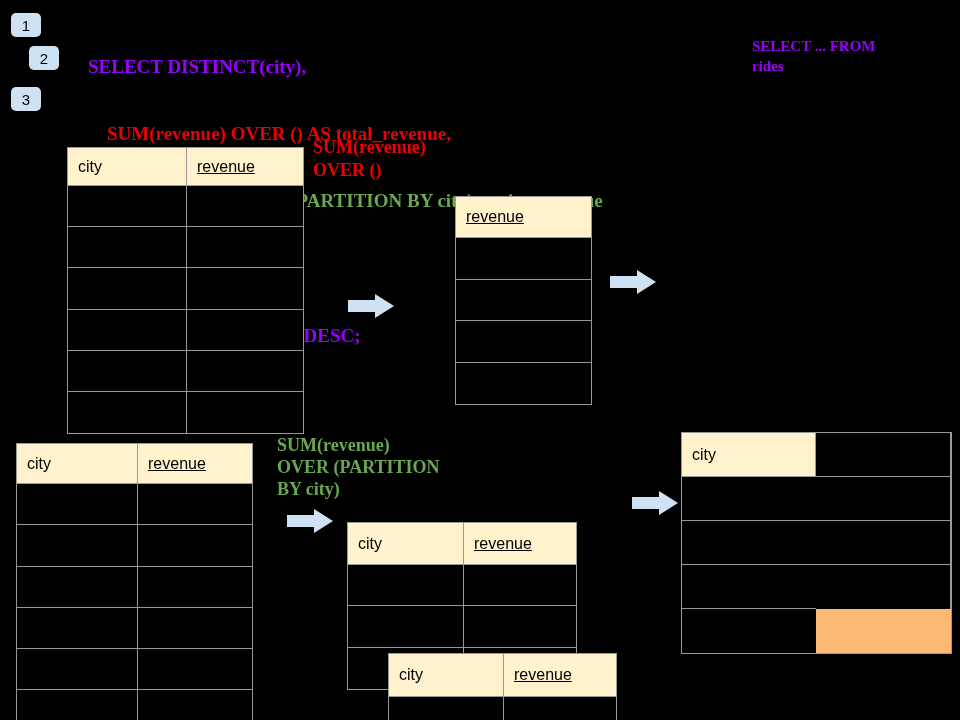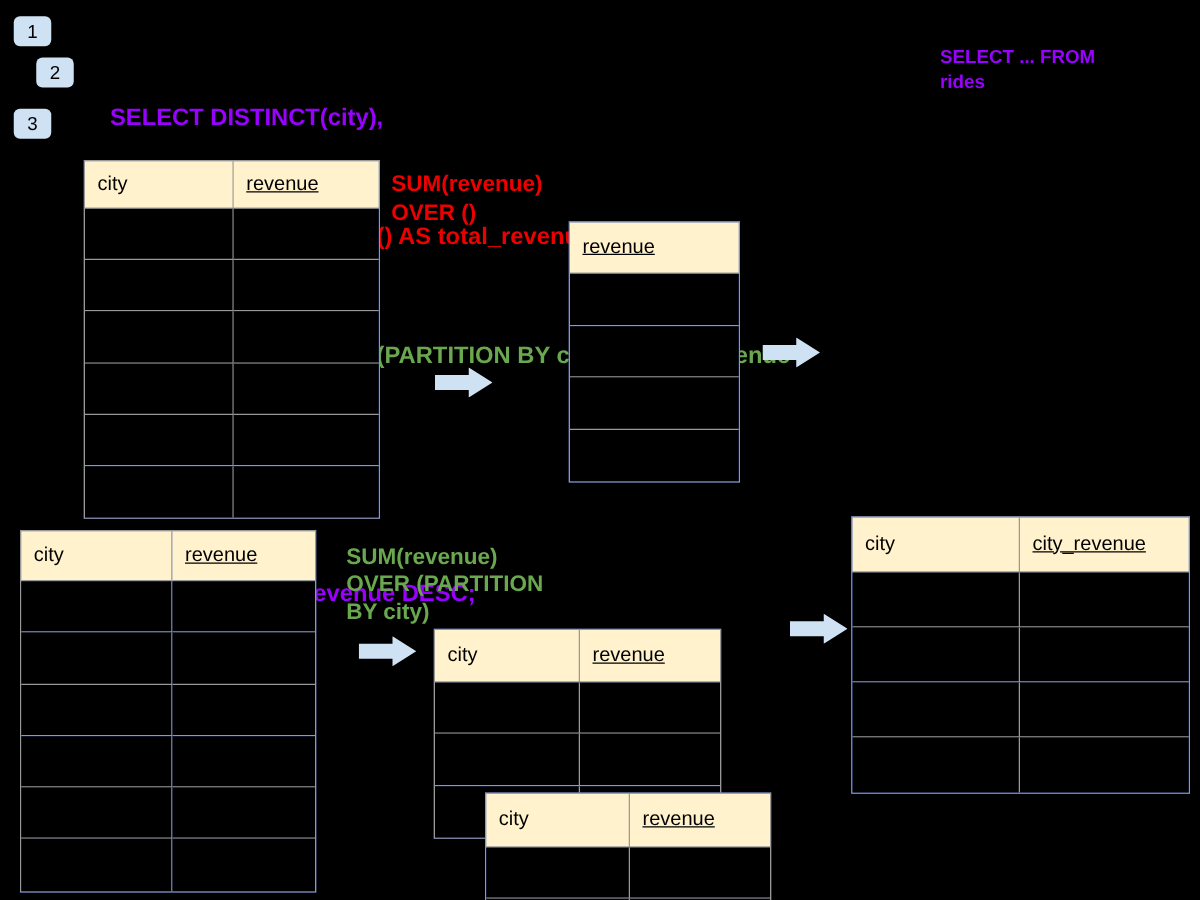--- a/index.html
+++ b/index.html
@@ -7,26 +7,26 @@
     width:960px; height:720px;
     background:#000000;
     position:relative;
     overflow:hidden;
     font-family:"Liberation Sans", sans-serif;
   }
   .abs { position:absolute; }
 
   
   .code {
-    font-family:Liberation Sans, sans-serif;
+    font-family:Liberation Serif, serif;
     font-weight:bold;
     white-space:pre;
   }
   .main-code { left:88px; top:11px; font-size:19px; line-height:22.4px; }
-  .main-code span { display:block;margin-top:28px; }
+  .main-code span { display:block; }
   .purple { color:#9900ff; }
   .red    { color:#ee0000; }
   .green  { color:#6aa84f; }
   .side-note { left:752px; top:36px; font-size:15px; line-height:20px; }
   .note-red   { left:313px; top:136px; font-size:18px; line-height:23px; }
   .note-green { left:277px; top:434px; font-size:18px; line-height:22px; }
 
   
   .badge {
     width:30px; height:24px;
@@ -34,23 +34,24 @@
     border-radius:5px;
     color:#000;
     font-size:15px;
     display:flex; align-items:center; justify-content:center;
   }
 
   
   .tbl {
     position:absolute;
     display:grid;
-    background:#1d4ed8;
+    background:#fdba74;
     border:1px solid #999999;
     box-sizing:border-box;
+    margin-top:19px;
   }
   .tbl .c {
     border-right:1px solid #999999;
     border-bottom:1px solid #999999;
     background:#000;
   }
   .tbl .c.lastcol { border-right:none;text-decoration:underline; }
   .tbl .c.lastrow { border-bottom:none; }
   .tbl .h {
     background:#fff2cc;
@@ -168,21 +169,20 @@
 </div>
 
 <div class="abs arrow" style="left:632px; top:491px;">
   <svg width="46" height="24" viewBox="0 0 46 24">
       <polygon points="0,6 27,6 27,0 46,12 27,24 27,18 0,18" fill="#cfe2f3"></polygon>
     </svg>
 </div>
 
 <div class="tbl" style="left:681px; top:413px; width:271px; grid-template-columns:134px 1fr; grid-template-rows:44px repeat(4,44px);">
   <div class="c h">city</div>
-  <div class="c h lastcol">city_revenue</div>
   <div class="c"></div>
     <div class="c lastcol"></div>
   <div class="c"></div>
     <div class="c lastcol"></div>
   <div class="c"></div>
     <div class="c lastcol"></div>
   <div class="c lastrow"></div>
     <div class="c lastcol lastrow"></div>
 </div>
 

